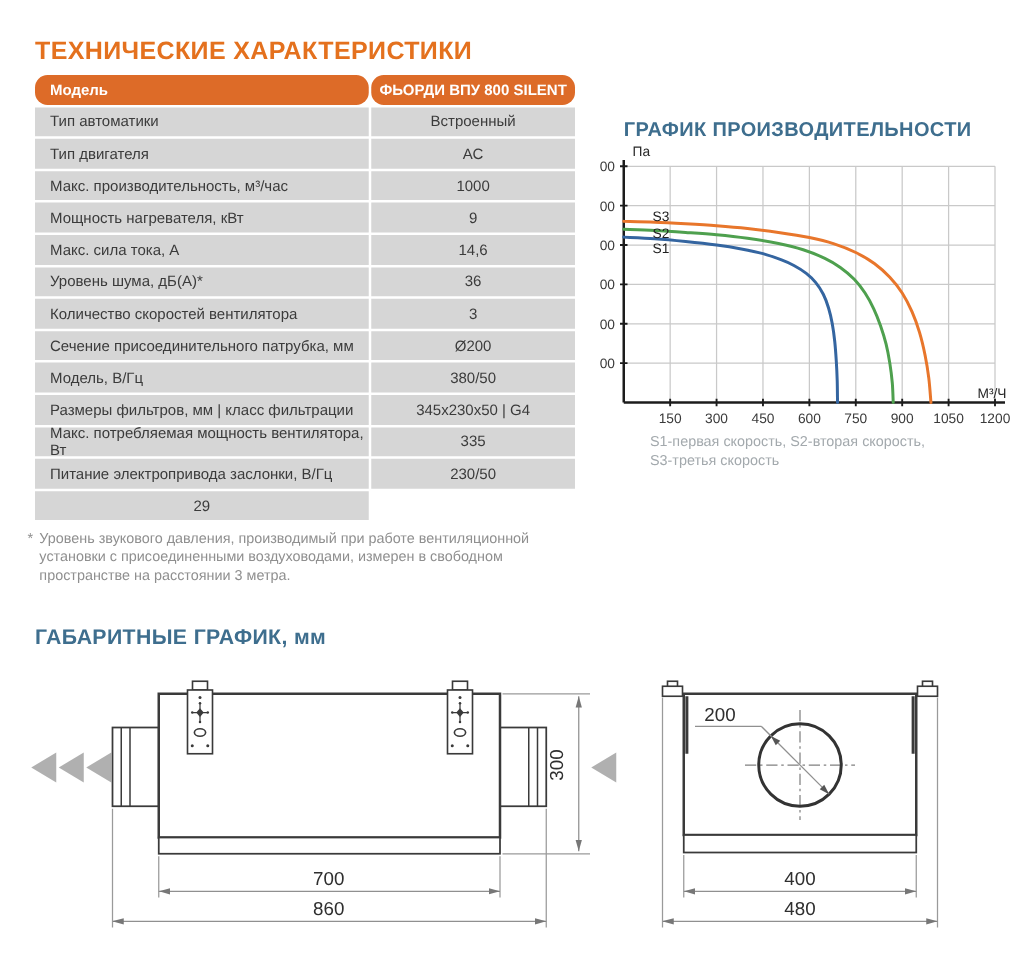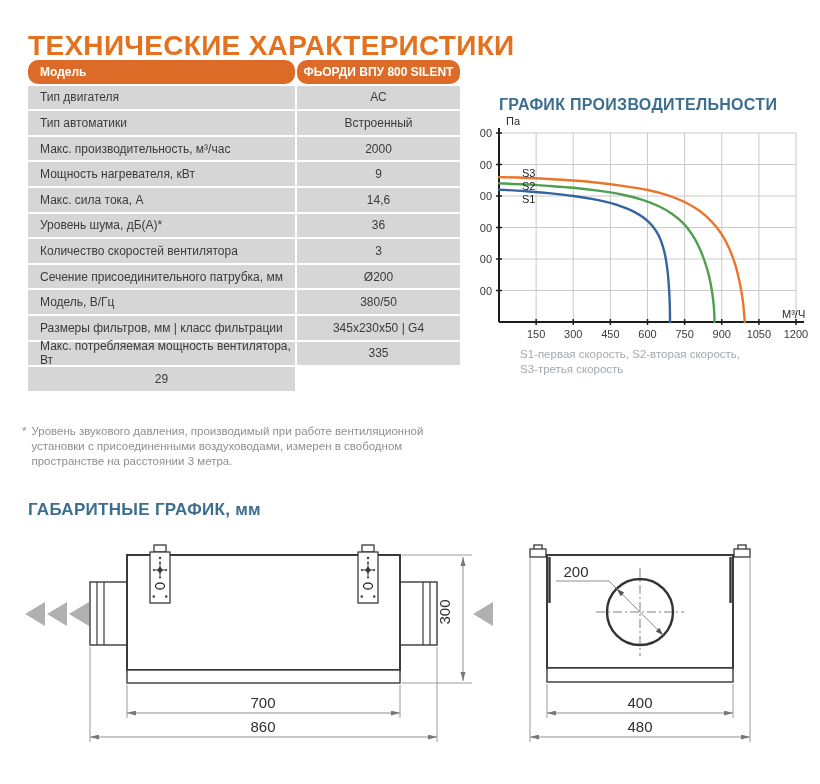--- a/index.html
+++ b/index.html
@@ -1,20 +1,20 @@
 <!DOCTYPE html>
 <html><head>
 <meta charset="utf-8">
 <style>
   html,body{margin:0;padding:0;background:#fff;}
   #page{position:relative;width:820px;height:784px;background:#ffffff;overflow:hidden;
         font-family:"Liberation Sans",sans-serif;color:#3b3b3b;}
   .abs{position:absolute;}
   .sec-title{font-weight:bold;letter-spacing:.3px;white-space:nowrap;}
-  #specs-title{left:28px;top:30px;font-size:28px;color:#e4711e;}
+  #specs-title{left:28px;top:30px;font-size:20px;color:#e4711e;}
   #chart-title{left:499px;top:96px;font-size:16px;color:#3e6e8e;}
   #dims-title{left:28px;top:500px;font-size:17px;color:#3e6e8e;}
 
   
   #spec-table{left:28px;top:60px;width:432px;}
   .spec-row{display:grid;grid-template-columns:267px 1fr;gap:2px;margin-bottom:2px;}
   .spec-cell{background:#d6d6d6;color:#3b3b3b;font-size:12px;height:23.6px;
              display:flex;align-items:center;}
   .spec-cell.label{padding-left:12px;}
   .spec-cell.value{justify-content:center;text-align:center;}
@@ -45,30 +45,30 @@
 
   <div id="specs-title" class="abs sec-title">ТЕХНИЧЕСКИЕ ХАРАКТЕРИСТИКИ</div>
 
   <div id="spec-table" class="abs">
     <div>
         <div class="spec-row header">
           <div class="spec-cell label">Модель</div>
           <div class="spec-cell value">ФЬОРДИ ВПУ 800 SILENT</div>
         </div>
         <div class="spec-row">
+          <div class="spec-cell label">Тип автоматики</div>
+          <div class="spec-cell value">Встроенный</div>
+        </div>
+        <div class="spec-row">
           <div class="spec-cell label">Тип двигателя</div>
           <div class="spec-cell value">АС</div>
         </div>
         <div class="spec-row">
-          <div class="spec-cell label">Тип автоматики</div>
-          <div class="spec-cell value">Встроенный</div>
-        </div>
-        <div class="spec-row">
           <div class="spec-cell label">Макс. производительность, м³/час</div>
-          <div class="spec-cell value">2000</div>
+          <div class="spec-cell value">1000</div>
         </div>
         <div class="spec-row">
           <div class="spec-cell label">Мощность нагревателя, кВт</div>
           <div class="spec-cell value">9</div>
         </div>
         <div class="spec-row">
           <div class="spec-cell label">Макс. сила тока, А</div>
           <div class="spec-cell value">14,6</div>
         </div>
         <div class="spec-row">
@@ -87,20 +87,24 @@
           <div class="spec-cell label">Модель, В/Гц</div>
           <div class="spec-cell value">380/50</div>
         </div>
         <div class="spec-row">
           <div class="spec-cell label">Размеры фильтров, мм  |  класс фильтрации</div>
           <div class="spec-cell value">345x230x50  |  G4</div>
         </div>
         <div class="spec-row">
           <div class="spec-cell label">Макс. потребляемая мощность вентилятора, Вт</div>
           <div class="spec-cell value">335</div>
+        </div>
+        <div class="spec-row">
+          <div class="spec-cell label">Питание электропривода заслонки, В/Гц</div>
+          <div class="spec-cell value">230/50</div>
         </div>
         <div class="spec-row">
           <div class="spec-cell value">29</div>
         </div>
       </div>
   </div>
 
   <div id="footnote" class="abs">
     <span>*</span>
     <span>Уровень звукового давления, производимый при работе вентиляционной установки с присоединенными воздуховодами, измерен в свободном пространстве на расстоянии 3 метра.</span>

